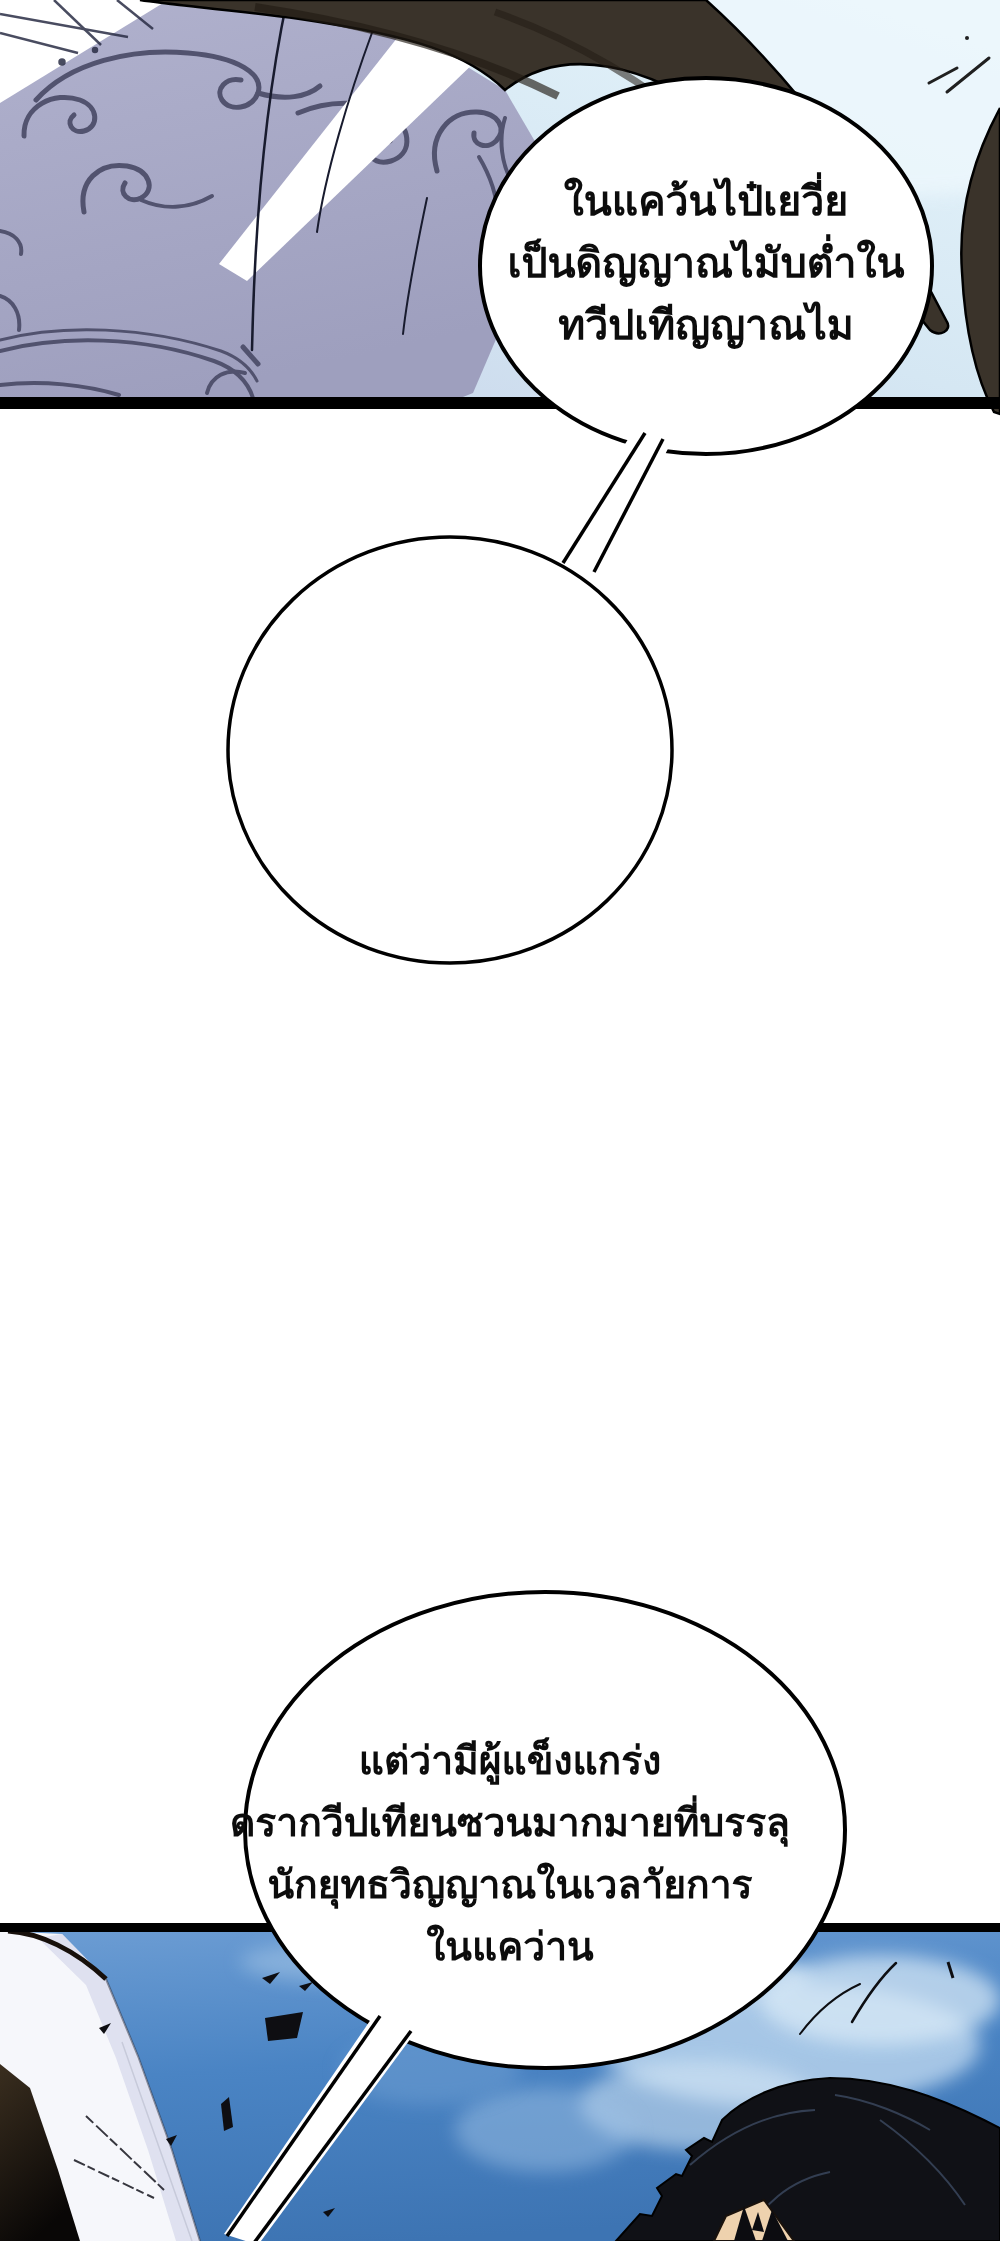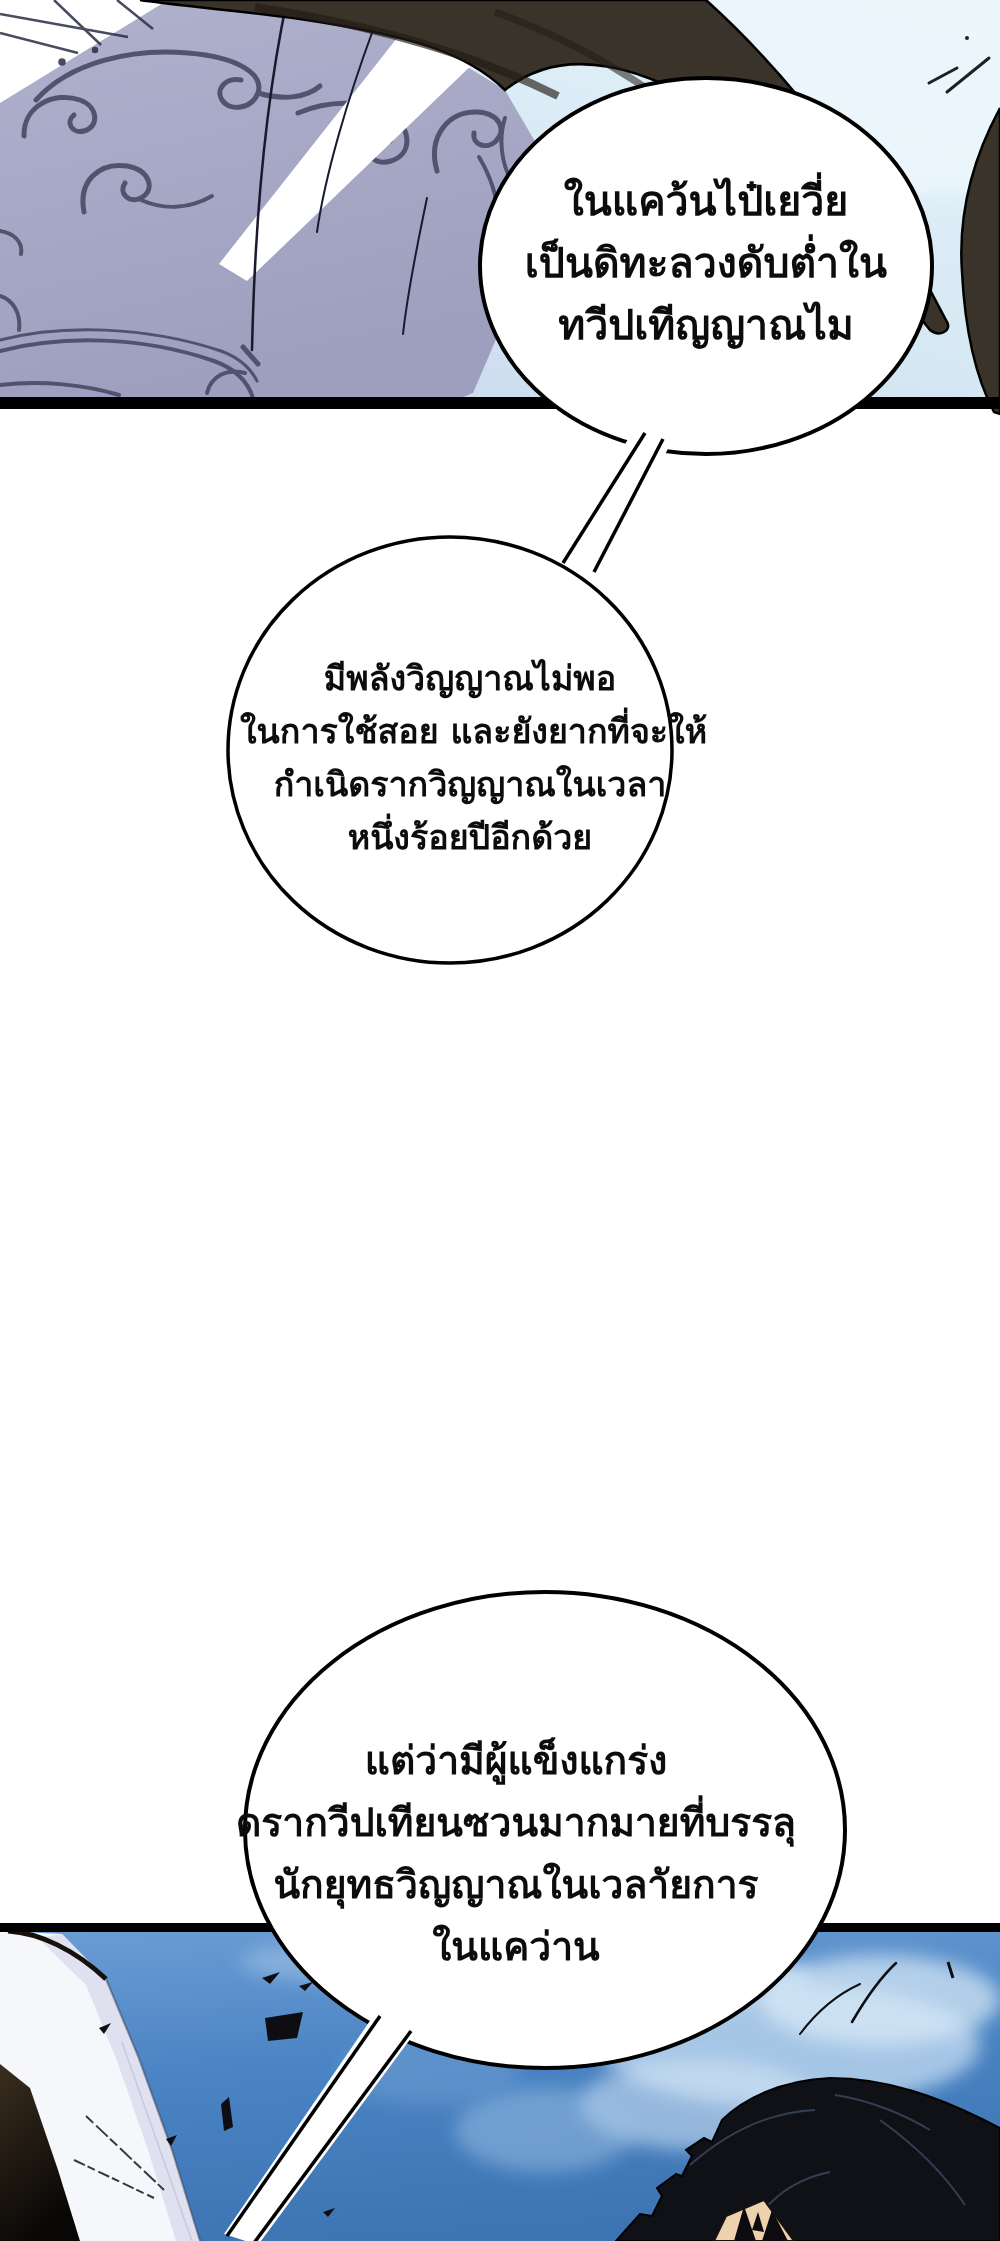--- a/index.html
+++ b/index.html
@@ -14,21 +14,21 @@
   .bubble-text{
     position:absolute;
     text-align:center;
     font-weight:bold;
     color:#0c0c0c;
     z-index:5;
   }
   .bubble-text .line{display:block;white-space:nowrap;}
   .bt-1{left:446px;top:170px;width:520px;font-size:41px;line-height:62px;}
   .bt-2{left:240px;top:652px;width:460px;font-size:34px;line-height:53px;}
-  .bt-3{left:226px;top:1730px;width:580px;font-size:39px;line-height:62px;}
+  .bt-3{left:220px;top:1730px;width:580px;font-size:39px;line-height:62px;}
 </style>
 </head>
 <body>
 
 <div class="page">
 
 <svg class="art" viewBox="0 0 1000 2241" xmlns="http://www.w3.org/2000/svg">
   <defs>
     <linearGradient id="skyGrad1" x1="0" y1="1" x2="0.85" y2="0">
       <stop offset="0" stop-color="#c6d2e9"></stop>
@@ -190,30 +190,24 @@
     <ellipse cx="545" cy="1830" rx="300" ry="238" fill="#ffffff" stroke="#000000" stroke-width="4"></ellipse>
 
     <polygon points="376,2012 414,2034 258,2245 224,2234" fill="#ffffff"></polygon>
     <line x1="380" y1="2016" x2="227" y2="2236" stroke="#000000" stroke-width="3.5"></line>
     <line x1="411" y1="2031" x2="254" y2="2243" stroke="#000000" stroke-width="3.5"></line>
   </g>
 </svg>
 
 <div class="bubble-text bt-1">
   <span class="line">ในแคว้นไป๋เยวี่ย</span>
-  <span class="line">เป็นดิทะลวงดับต่ำใน</span>
+  <span class="line">เป็นดิญญาณไมับต่ำใน</span>
   <span class="line">ทวีปเทีญญาณไม</span>
 </div>
 
-<div class="bubble-text bt-2">
-  <span class="line">มีพลังวิญญาณไม่พอ</span>
-  <span class="line">ในการใช้สอย และยังยากที่จะให้</span>
-  <span class="line">กำเนิดรากวิญญาณในเวลา</span>
-  <span class="line">หนึ่งร้อยปีอีกด้วย</span>
-</div>
 
 <div class="bubble-text bt-3">
   <span class="line">แต่ว่ามีผู้แข็งแกร่ง</span>
   <span class="line">ดรากวีปเทียนซวนมากมายที่บรรลุ</span>
   <span class="line">นักยุทธวิญญาณในเวลาัยการ</span>
   <span class="line">ในแคว่าน</span>
 </div>
 
 </div>
 

